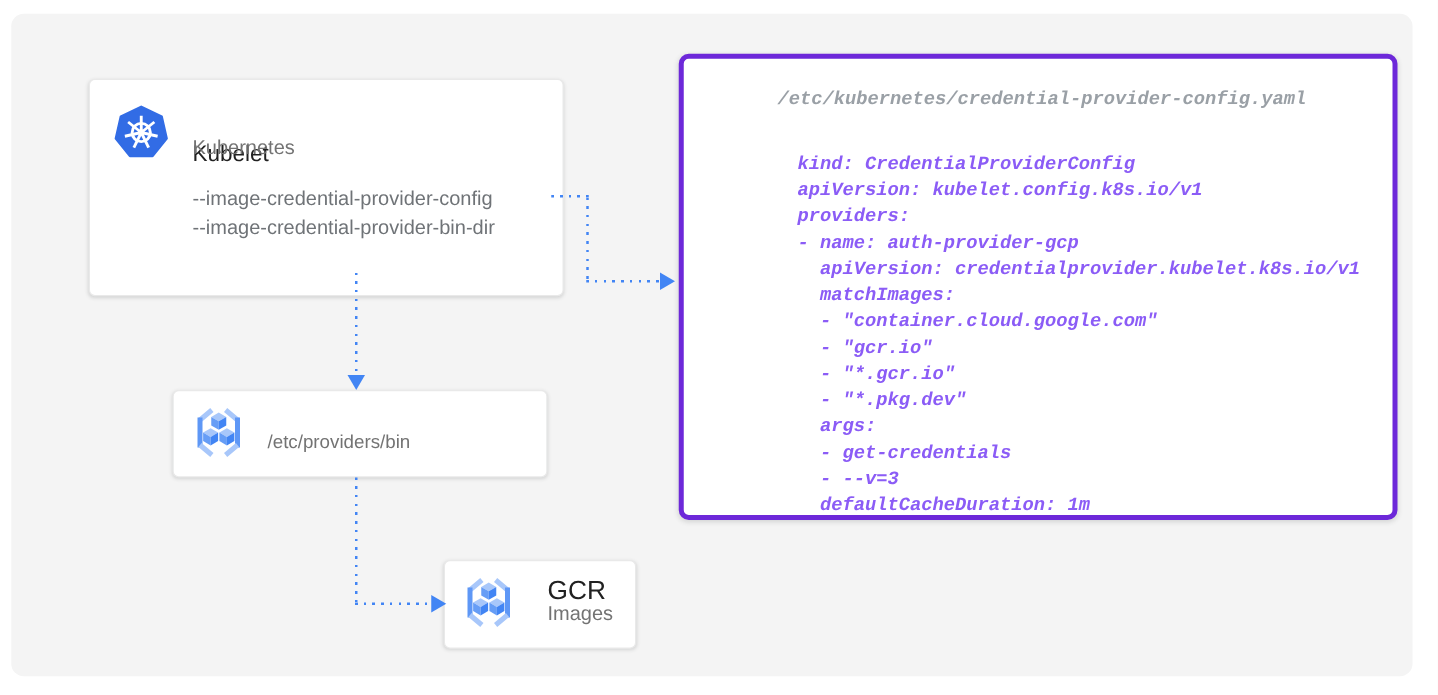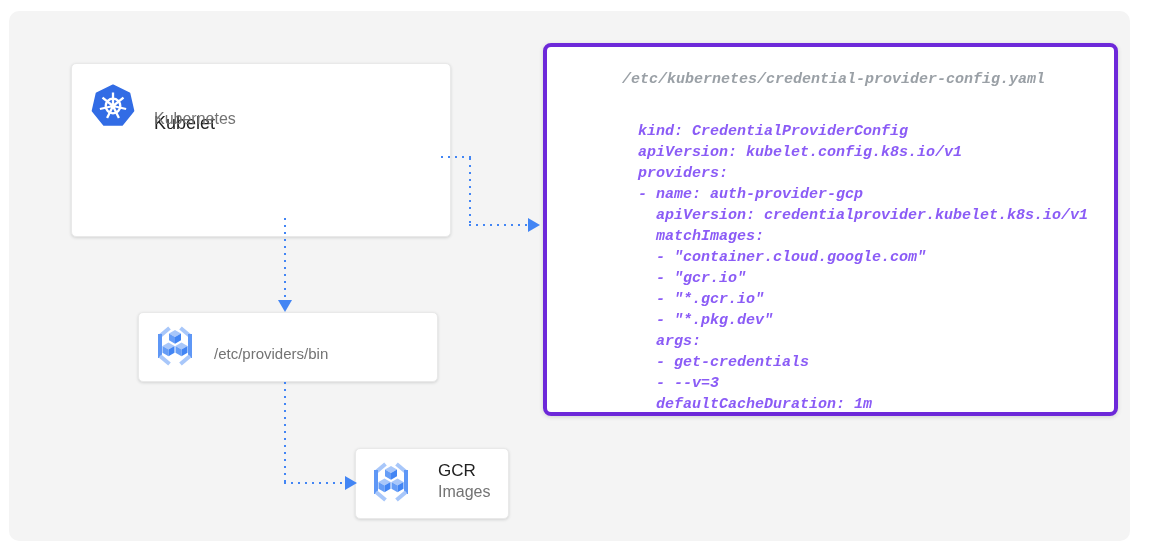--- a/index.html
+++ b/index.html
@@ -26,21 +26,21 @@
   .node-title { position:absolute; color:#212121; white-space:nowrap; }
   .node-subtitle { position:absolute; color:#737373; white-space:nowrap; }
   #kubelet-card .node-title { left:82px; top:21px; font-size:18px;margin-top:28px; }
   #kubelet-card .node-subtitle { left:82px; top:46px; font-size:16px; }
   .flags {
     position:absolute; left:82px; top:84px; font-size:16px; line-height:23px;
     color:#6f7377; white-space:nowrap;
   }
   #auth-card .node-title { left:75px; top:9px;  font-size:17px; }
   #auth-card .node-subtitle { left:75px; top:32px; font-size:15px; }
-  #gcr-card .node-title { left:82px; top:12px; font-size:17px;text-align:center; }
+  #gcr-card .node-title { left:82px; top:12px; font-size:21px;text-align:center; }
   #gcr-card .node-subtitle { left:82px; top:34px; font-size:16px; }
 
   #code-panel {
     position:absolute; left:543px; top:43px; width:567px; height:365px;
     background:#ffffff; border:4px solid #6d28d9; border-radius:8px;
     box-shadow:0 1px 4px rgba(60,64,67,0.18);
   }
   .code-path {
     position:absolute; left:75px; top:22px; margin:0;
     font-family:"Liberation Mono", monospace; font-style:italic; font-weight:bold;
@@ -91,20 +91,24 @@
           <line x1="24" y1="22" x2="29.9" y2="34.1"></line>
           <line x1="24" y1="22" x2="18.1" y2="34.1"></line>
           <line x1="24" y1="22" x2="10.9" y2="25"></line>
           <line x1="24" y1="22" x2="13.5" y2="13.6"></line>
         </g>
         <circle cx="24" cy="22" r="2.6" fill="#ffffff"></circle>
       </svg>
     </span>
     <div class="node-title">Kubelet</div>
     <div class="node-subtitle">Kubernetes</div>
+    <div class="flags">
+      <div>--image-credential-provider-config</div>
+      <div>--image-credential-provider-bin-dir</div>
+    </div>
   </div>
 
   <div class="card" id="auth-card">
     <span class="icon46">
       <svg viewBox="0 0 46 46" width="46" height="46">
         <g stroke-width="4" fill="none">
           <path d="M17.5,5 L8,13" stroke="#A8C7FA"></path>
           <path d="M8,11 L8,35" stroke="#5E97F6"></path>
           <path d="M8,33 L17.5,41" stroke="#A8C7FA"></path>
           <path d="M28.5,5 L38,13" stroke="#A8C7FA"></path>

